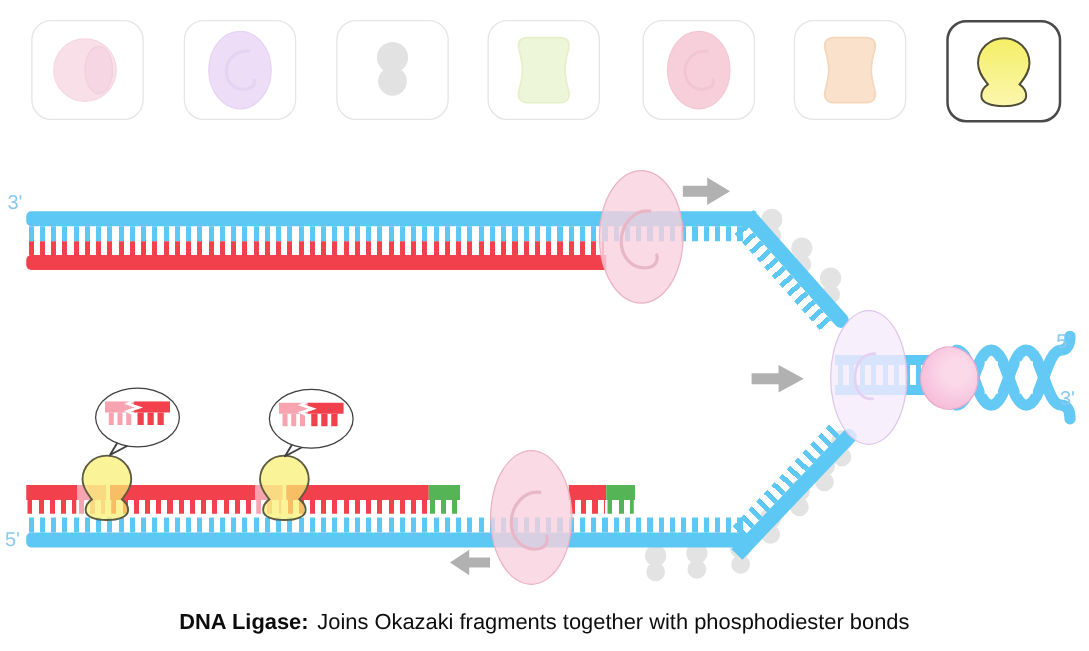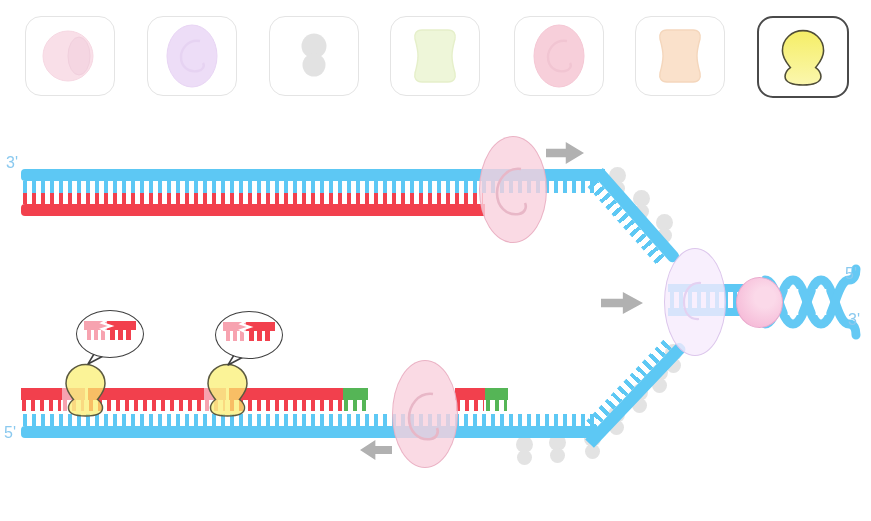--- a/index.html
+++ b/index.html
@@ -242,13 +242,16 @@
         <rect x="42" y="9" width="5" height="10" fill="#f2404d"></rect>
       <path d="M23,-1 L18,2 L27,5 L18,8 L23,10.5" fill="none" stroke="#fff" stroke-width="2.2"></path>
     </svg>
   </div>
 
   <div class="plabel" style="left:6px;top:154px">3'</div>
   <div class="plabel" style="left:4px;top:424px">5'</div>
   <div class="plabel" style="left:845px;top:265px">5'</div>
   <div class="plabel" style="left:848px;top:311px">3'</div>
 
+  <div id="caption">
+    <span class="term">DNA Ligase:</span><span>Joins Okazaki fragments together with phosphodiester bonds</span>
+  </div>
 </div>
 
 </body></html>

